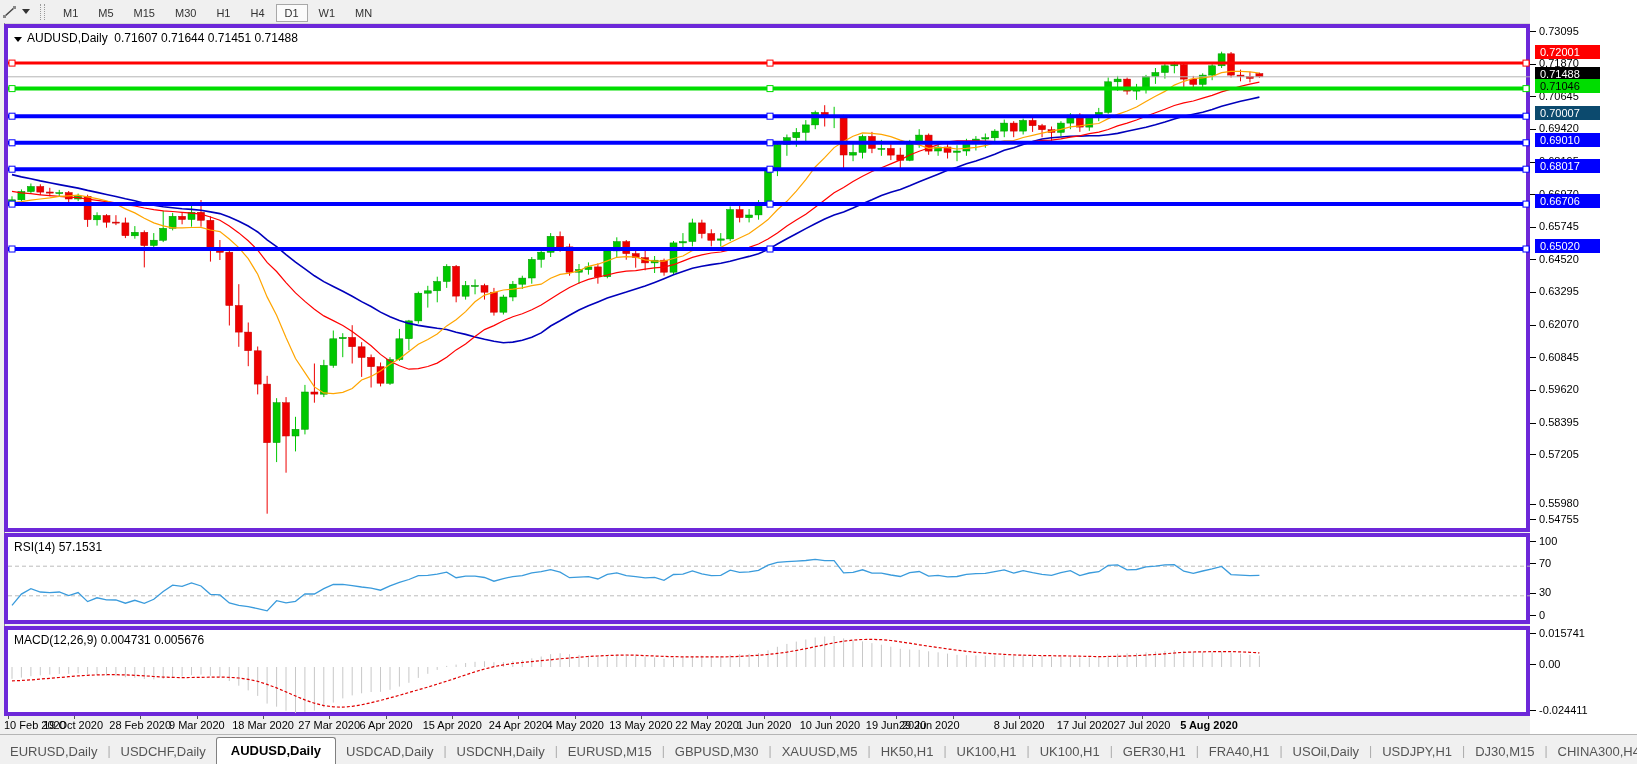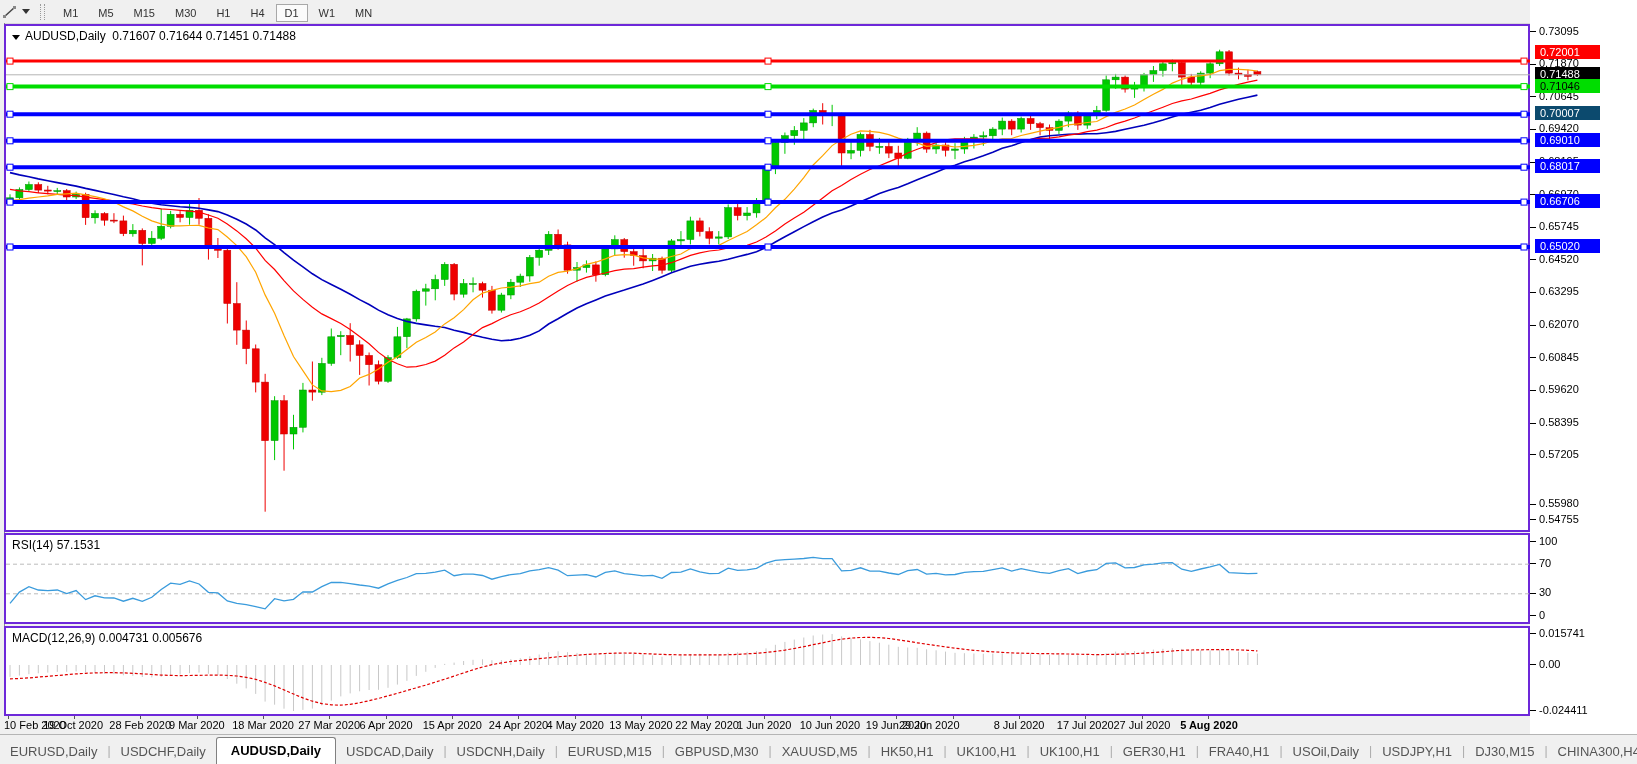--- a/index.html
+++ b/index.html
@@ -12,21 +12,21 @@
   .tool-icon-wrap{display:flex;align-items:center;padding:0 4px 0 2px;}
   .caret{width:0;height:0;border-left:4px solid transparent;border-right:4px solid transparent;
     border-top:5px solid #333;margin-left:4px;}
   .grip{width:3px;height:16px;border-left:1px dotted #9a9a9a;border-right:1px dotted #9a9a9a;
     margin:0 8px 0 6px;}
   .tfbtn{font-size:11px;color:#333;padding:2px 8px;margin:0 1px;border:1px solid transparent;
     cursor:default;line-height:15px;}
   .tfbtn.active{background:#fbfbfb;border:1px solid #a8a8a8;}
 
   
-  .panel{position:absolute;left:4px;width:1526px;background:#fff;border:2px solid #6d28d9;box-sizing:border-box;}
+  .panel{position:absolute;left:4px;width:1526px;background:#fff;border:4px solid #6d28d9;box-sizing:border-box;}
   #main-panel{top:24px;height:508px;}
   #rsi-panel{top:533px;height:91px;}
   #macd-panel{top:626px;height:90px;}
   .panel svg{position:absolute;left:0;top:0;}
   .panel-label{position:absolute;left:6px;top:3px;font-size:12px;color:#000;white-space:nowrap;z-index:5;}
   .hdr-caret{display:inline-block;width:0;height:0;border-left:4px solid transparent;
     border-right:4px solid transparent;border-top:5px solid #000;margin-right:5px;}
 
   
   #scale-col{position:absolute;left:1530px;top:0px;width:107px;height:734px;background:#fff;}

